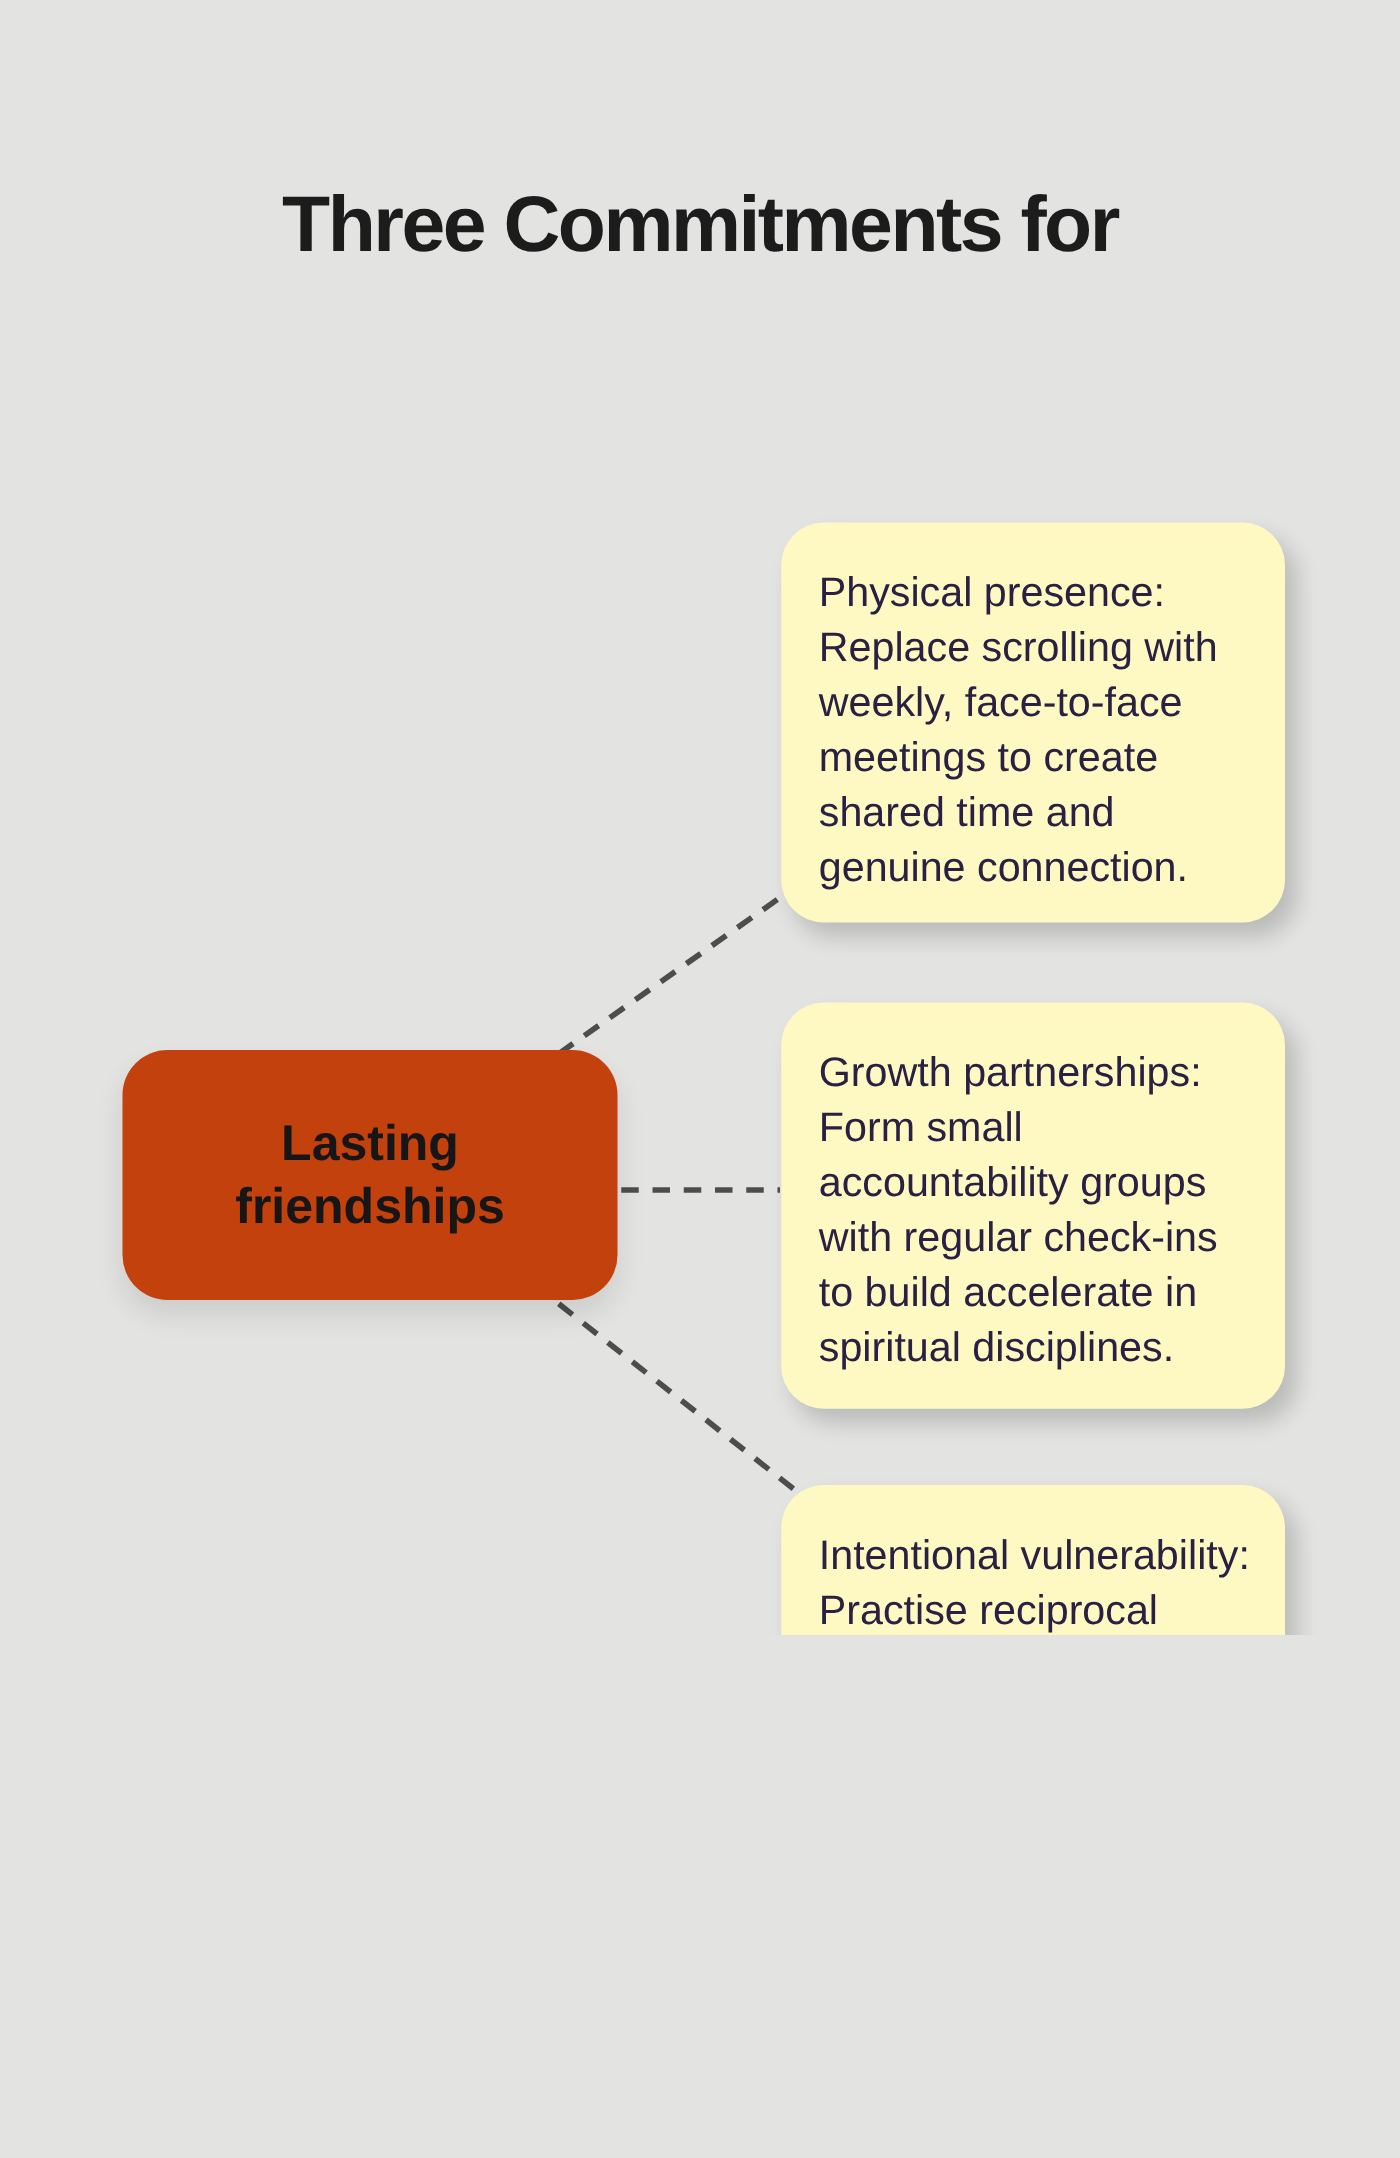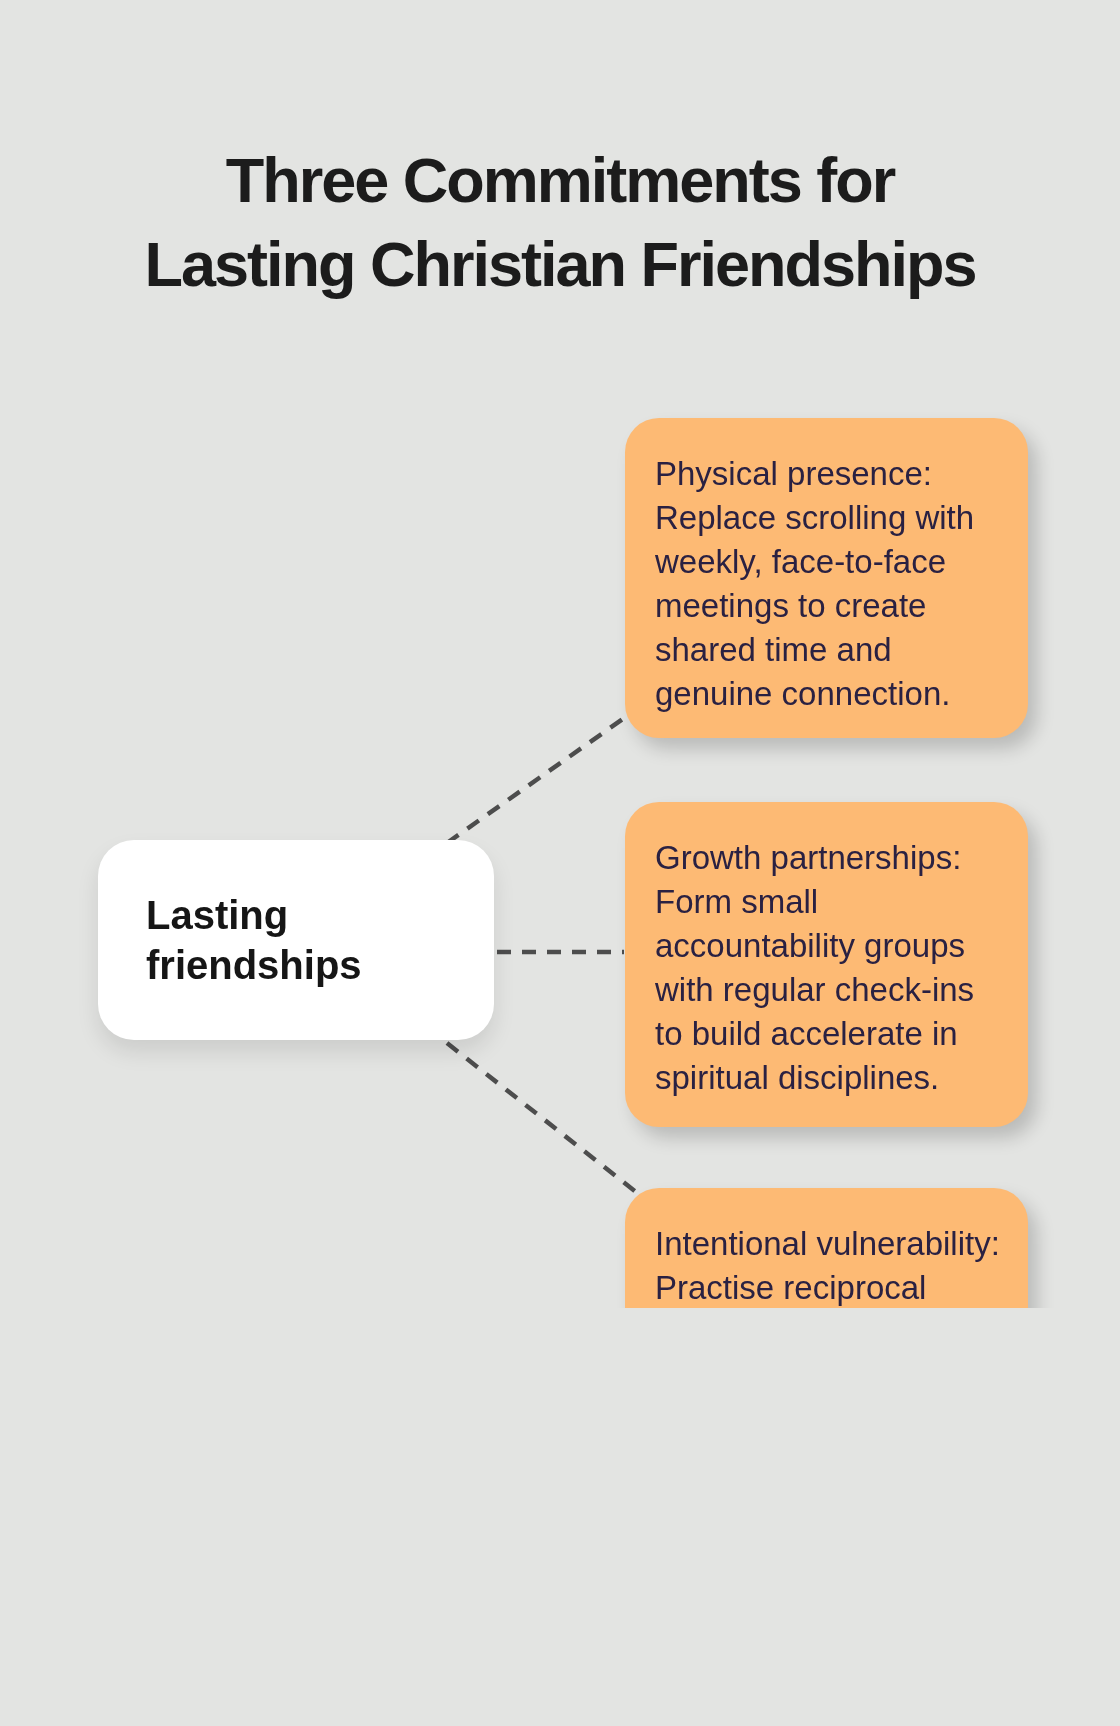--- a/index.html
+++ b/index.html
@@ -34,39 +34,40 @@
     width: 1120px;
     height: 1726px;
     pointer-events: none;
   }
   .center-node {
     position: absolute;
     left: 98px;
     top: 840px;
     width: 396px;
     height: 200px;
-    background: #ffffff;
+    background: #c2410c;
     border-radius: 36px;
     box-shadow: 0 12px 22px rgba(0,0,0,0.10);
     display: flex;
     align-items: center;
     justify-content: center;
+    text-align: center;
   }
   .center-node .center-label {
     font-weight: 700;
     font-size: 40px;
     line-height: 50px;
     color: #161616;
     padding: 0 48px;
   }
   .branch-node {
     position: absolute;
     left: 625px;
     width: 403px;
-    background: #fdba74;
+    background: #fef9c3;
     border-radius: 34px;
     box-shadow: 9px 11px 18px rgba(0,0,0,0.18);
     box-sizing: border-box;
     padding: 34px 28px 20px 30px;
   }
   .branch-node .branch-text {
     font-size: 33px;
     line-height: 44px;
     color: #2a2142;
   }
@@ -81,21 +82,20 @@
     height: 58px;
   }
 </style>
 </head>
 <body>
 
 <div class="canvas">
 
   <h1 class="page-title">
     <span class="title-line">Three Commitments for</span>
-    <span class="title-line">Lasting Christian Friendships</span>
   </h1>
 
   <svg class="connector-layer" viewBox="0 0 1120 1726" xmlns="http://www.w3.org/2000/svg">
     <line x1="447" y1="843" x2="627" y2="716" stroke="#4d4d4d" stroke-width="4.5" stroke-dasharray="14 11"></line>
     <line x1="497" y1="952" x2="624" y2="952" stroke="#4d4d4d" stroke-width="4.5" stroke-dasharray="14 11"></line>
     <line x1="447" y1="1043" x2="636" y2="1192" stroke="#4d4d4d" stroke-width="4.5" stroke-dasharray="14 11"></line>
   </svg>
 
   <div class="center-node">
     <div class="center-label">Lasting friendships</div>

